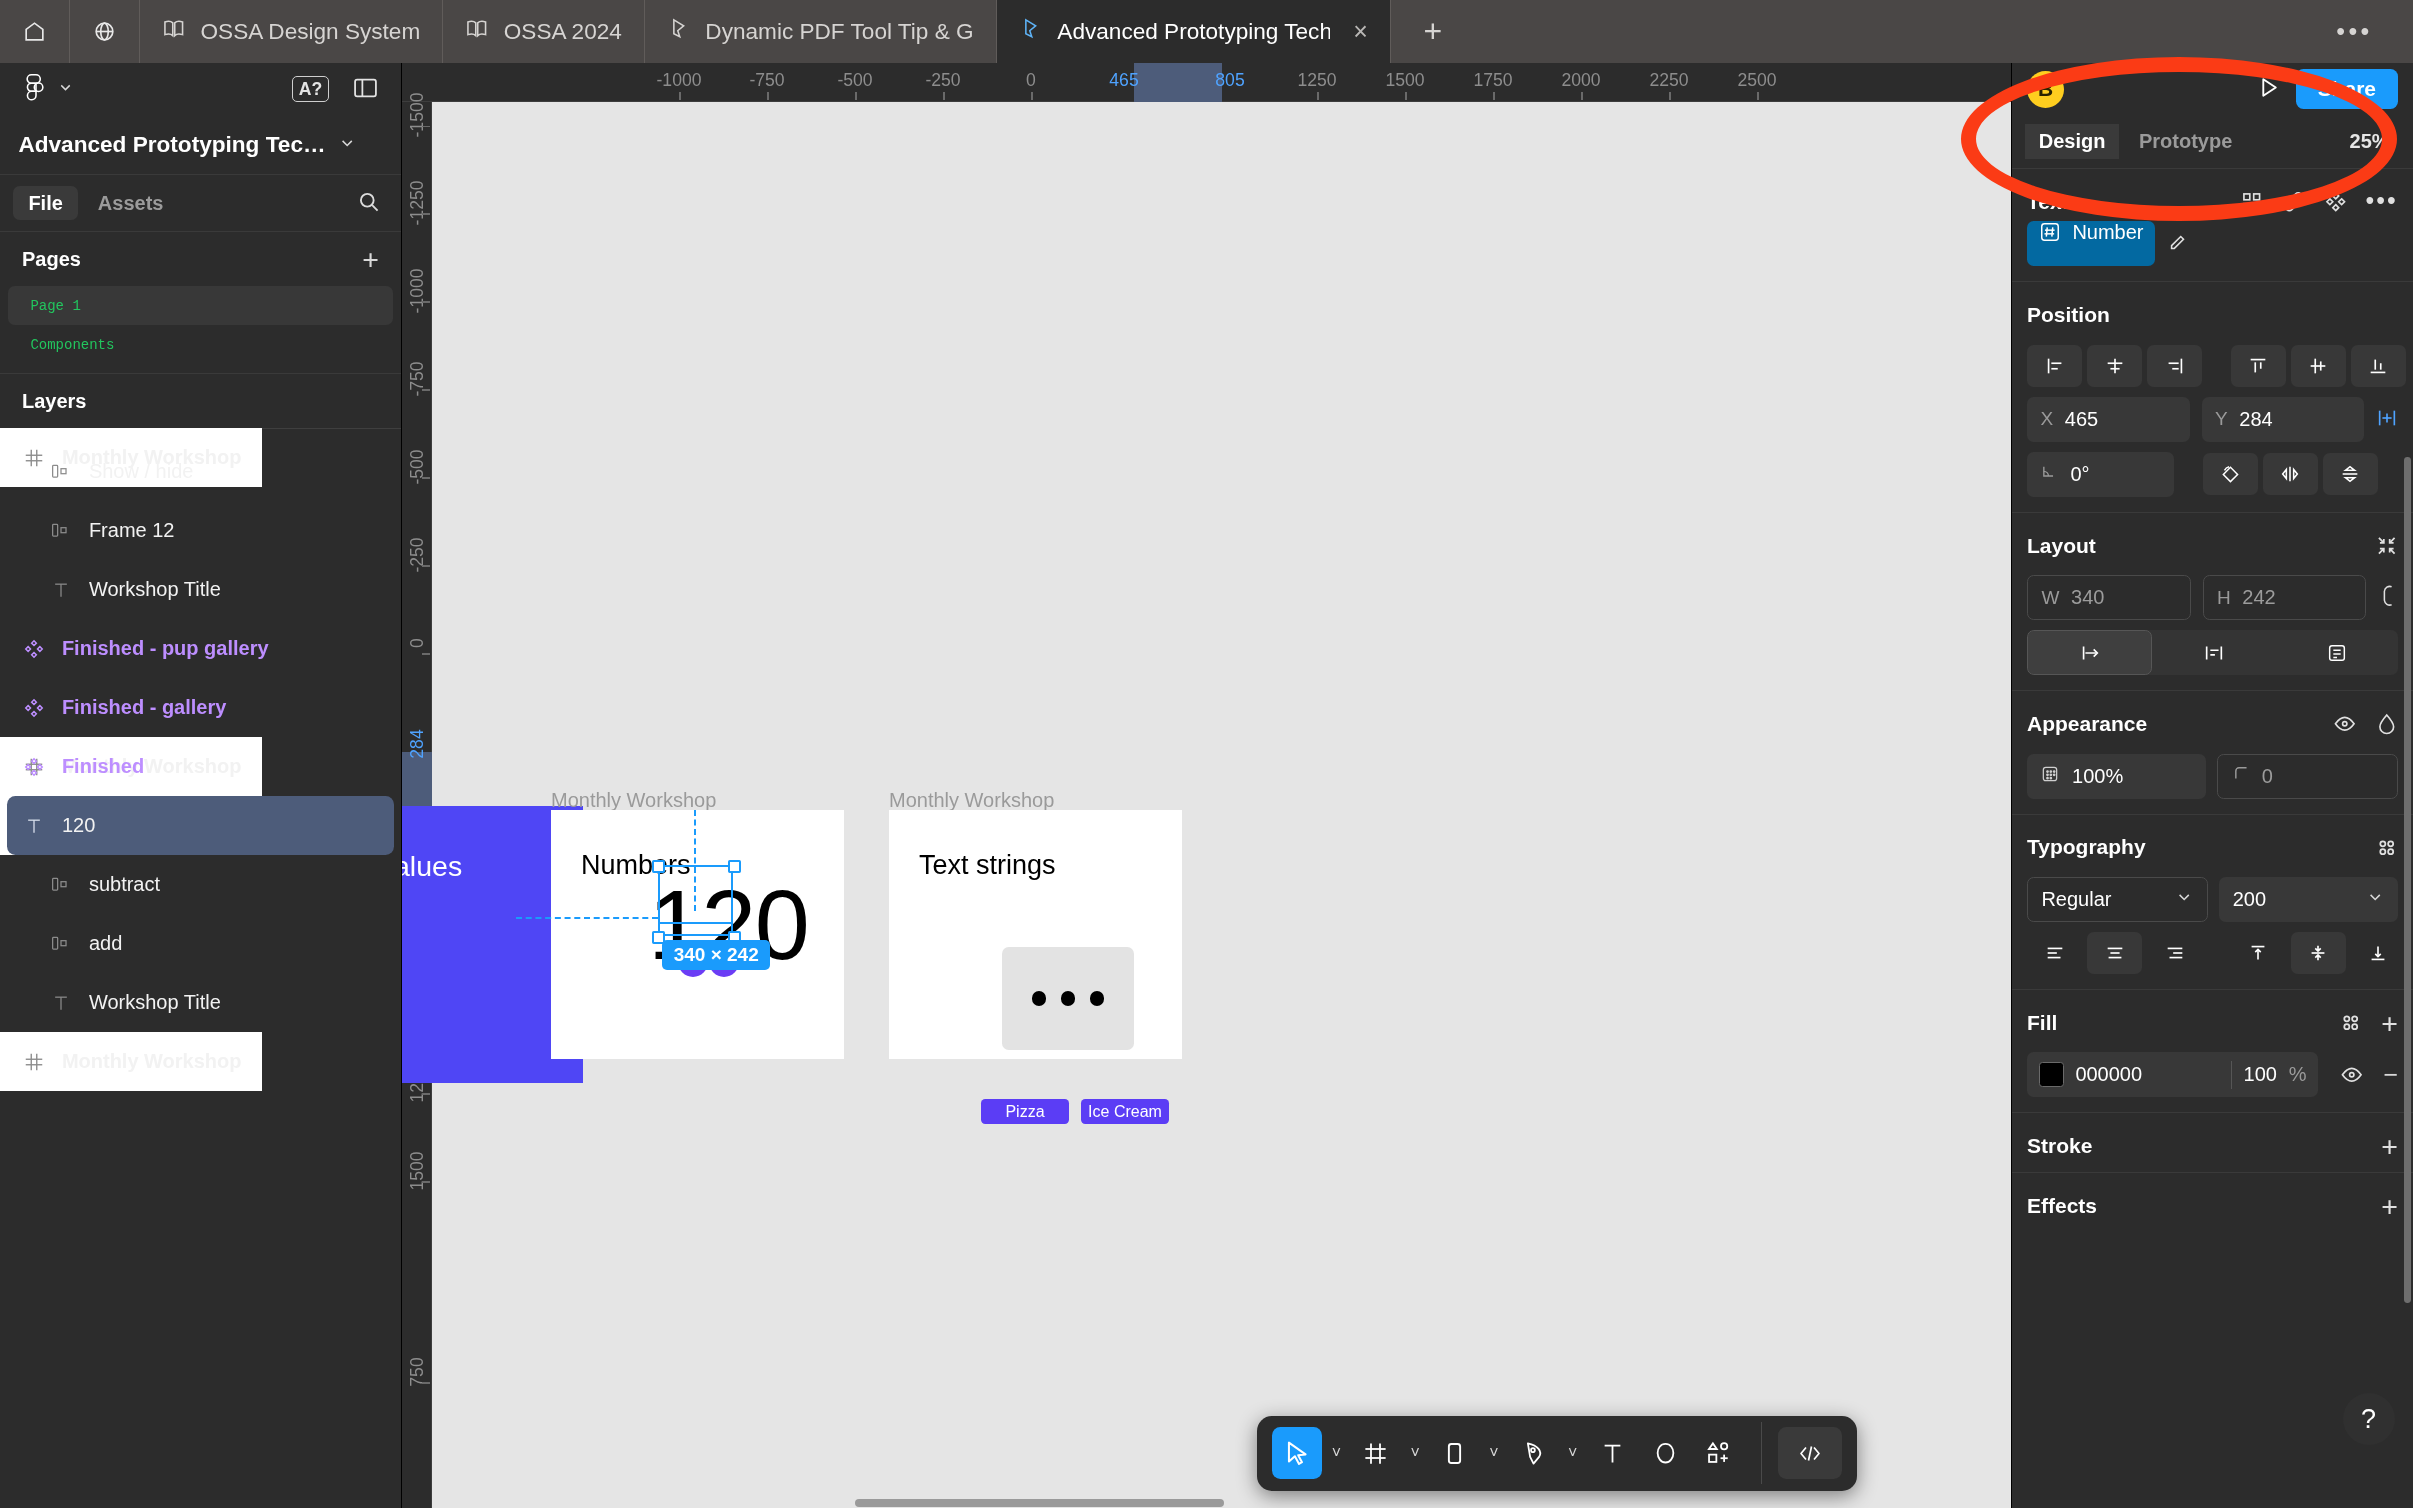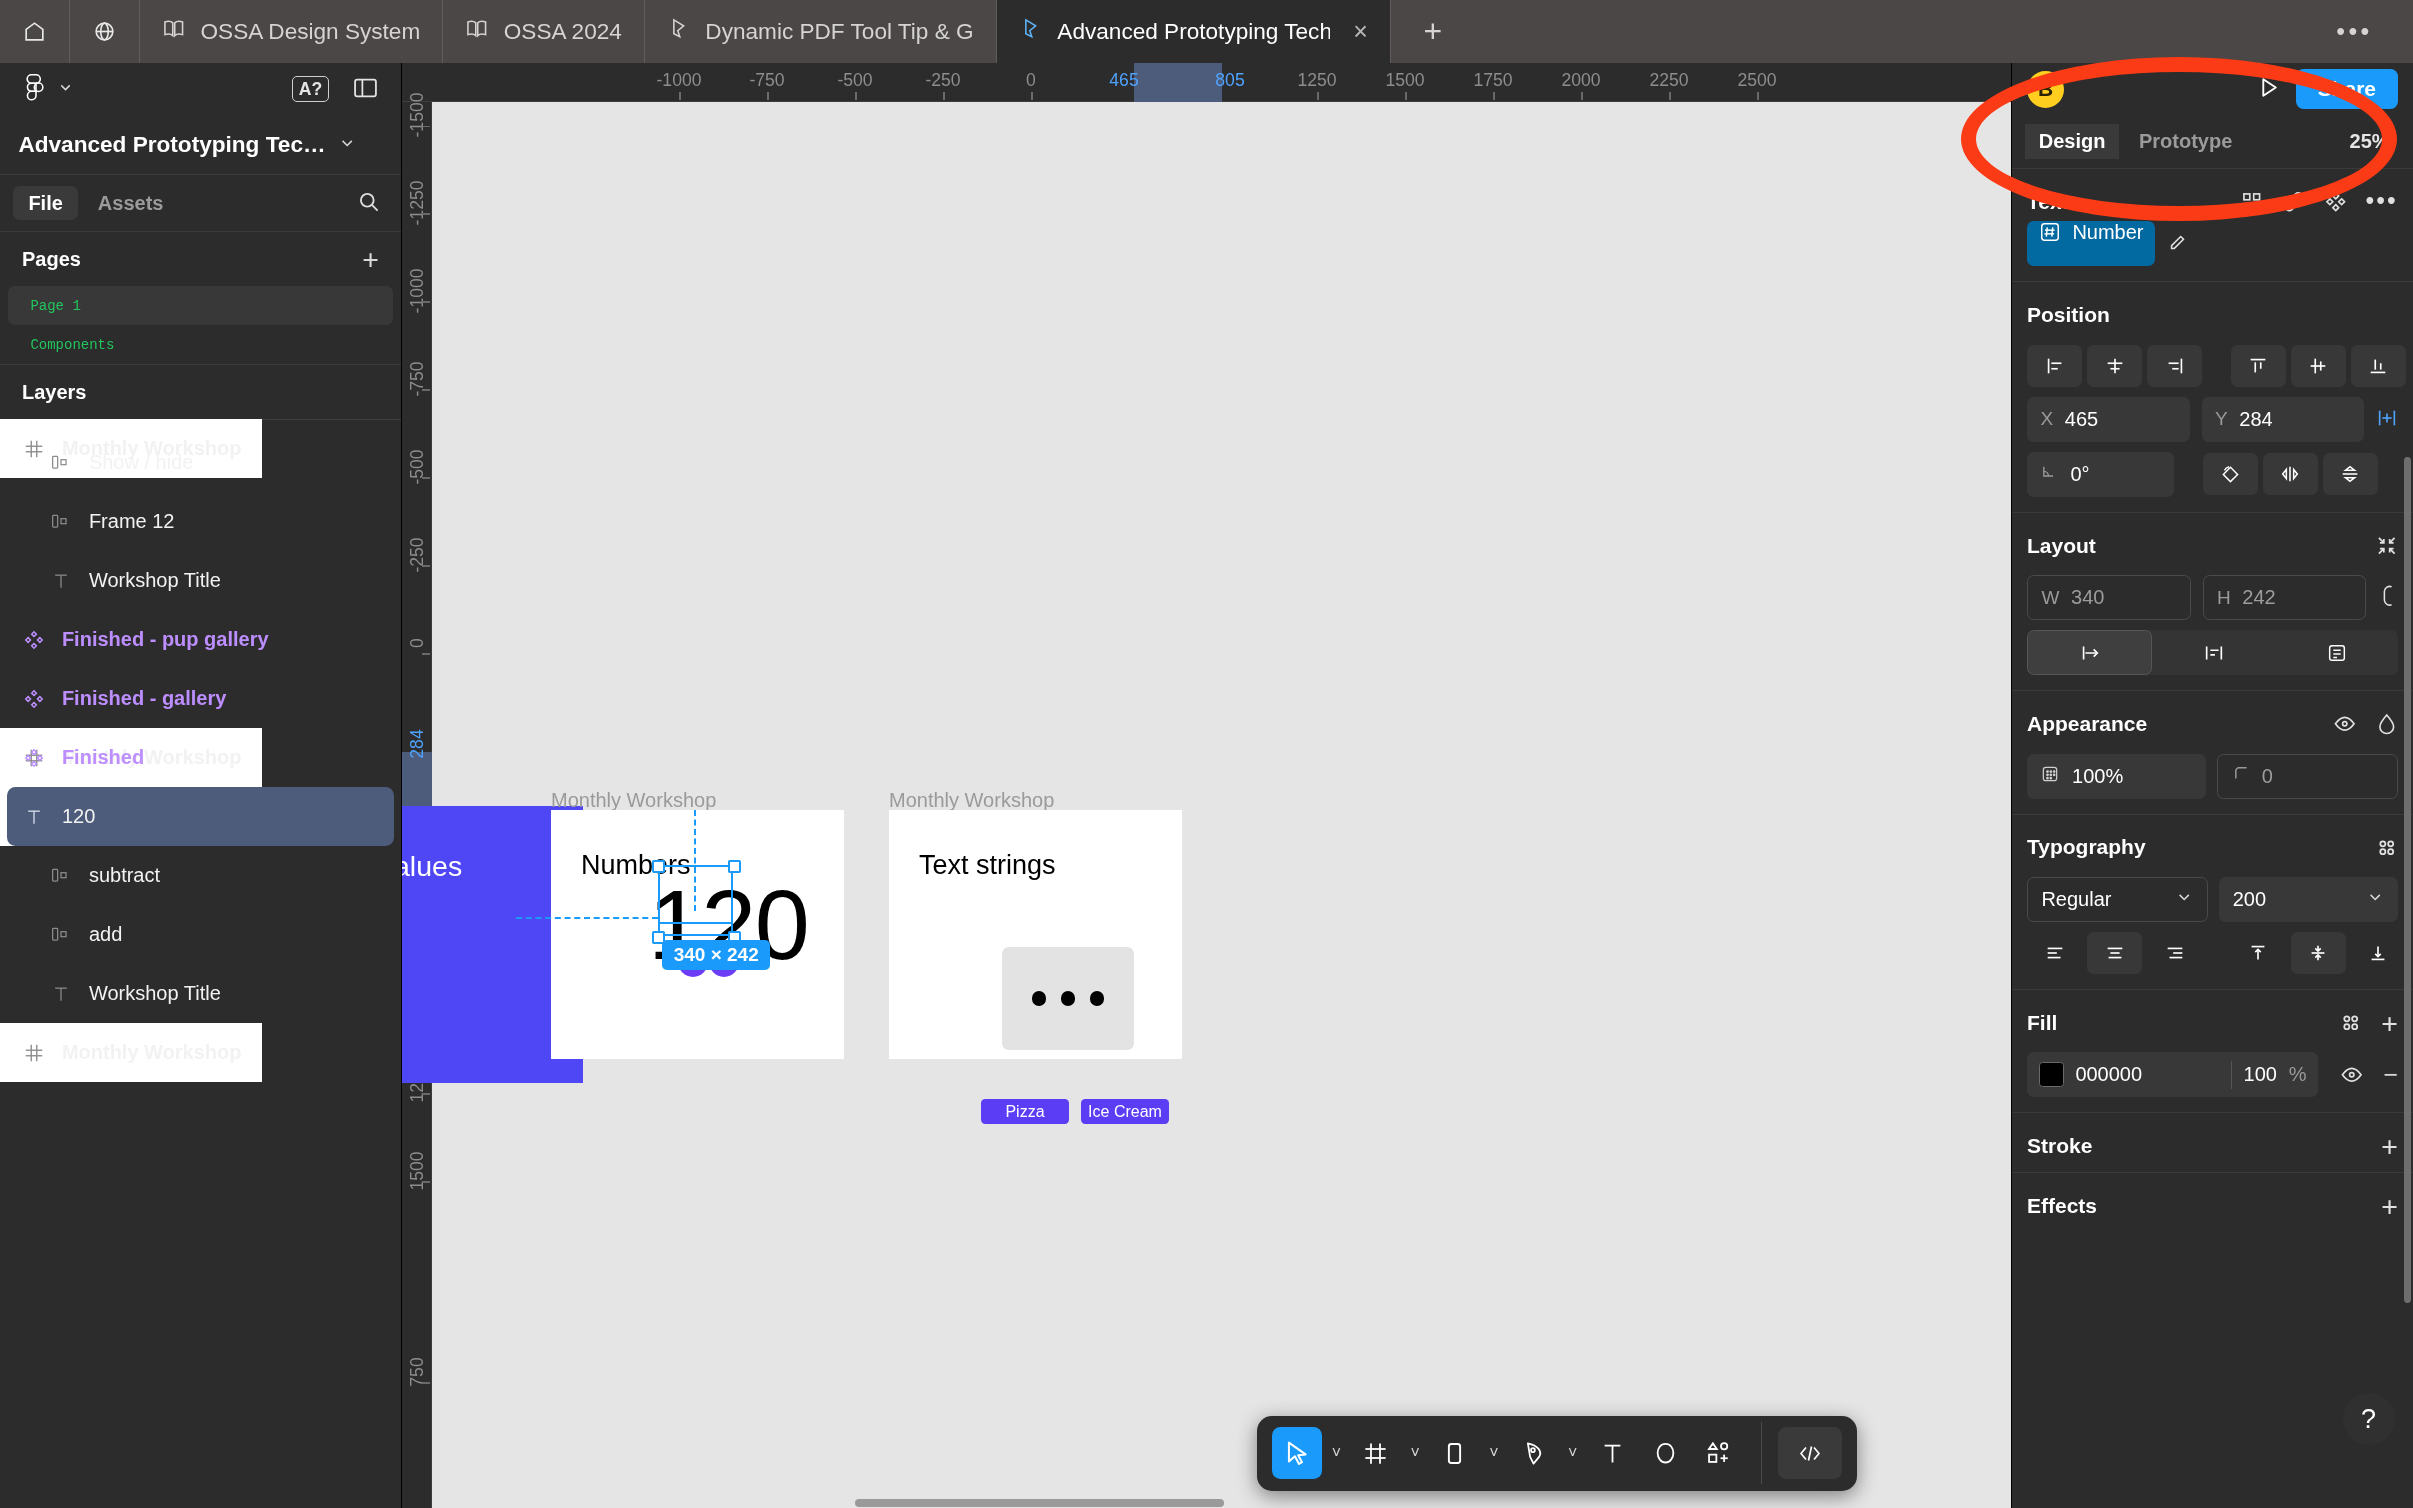--- a/index.html
+++ b/index.html
@@ -79,21 +79,21 @@
     color: #ffffff; font-size: 20px; font-weight: bold;
   }
   .section-head .spacer { flex: 1; }
   .plus-ico { font-size: 28.5px; font-weight: 300; color: #d8d8d8; line-height: 1; }
 
   .page-item {
     height: 39px; display: flex; align-items: center; padding: 0 22px;
     color: #22c55e; font-size: 14px; margin: 0 8.4px; border-radius: 6.7px; font-family: Liberation Mono, monospace;
   }
   .page-item.selected { background: #383838; }
-  .pages-wrap { padding-bottom: 0; border-bottom: 0.8px solid #3a3a3a; }
+  .pages-wrap { padding-bottom: 9px; border-bottom: 0.8px solid #3a3a3a; }
 
   .layers-list { flex: 1; overflow: hidden; position: relative; }
   .layer-row {
     height: 59px; display: flex; align-items: center; gap: 13.4px;
     padding: 0 20px; color: #f2f2f2; font-size: 20px; position: relative;
   }
   .layer-row.sel { background: #4d5c7a; margin: 0 6.7px; border-radius: 8.4px; padding-left: 13.4px; }
   .layer-row.comp { color: #bd8eff; font-weight: bold; }
   .layer-row.frame { font-weight: bold; }
   .layer-icon { width: 28.5px; display: flex; justify-content: center; align-items: center; color: #8c8c8c; }

